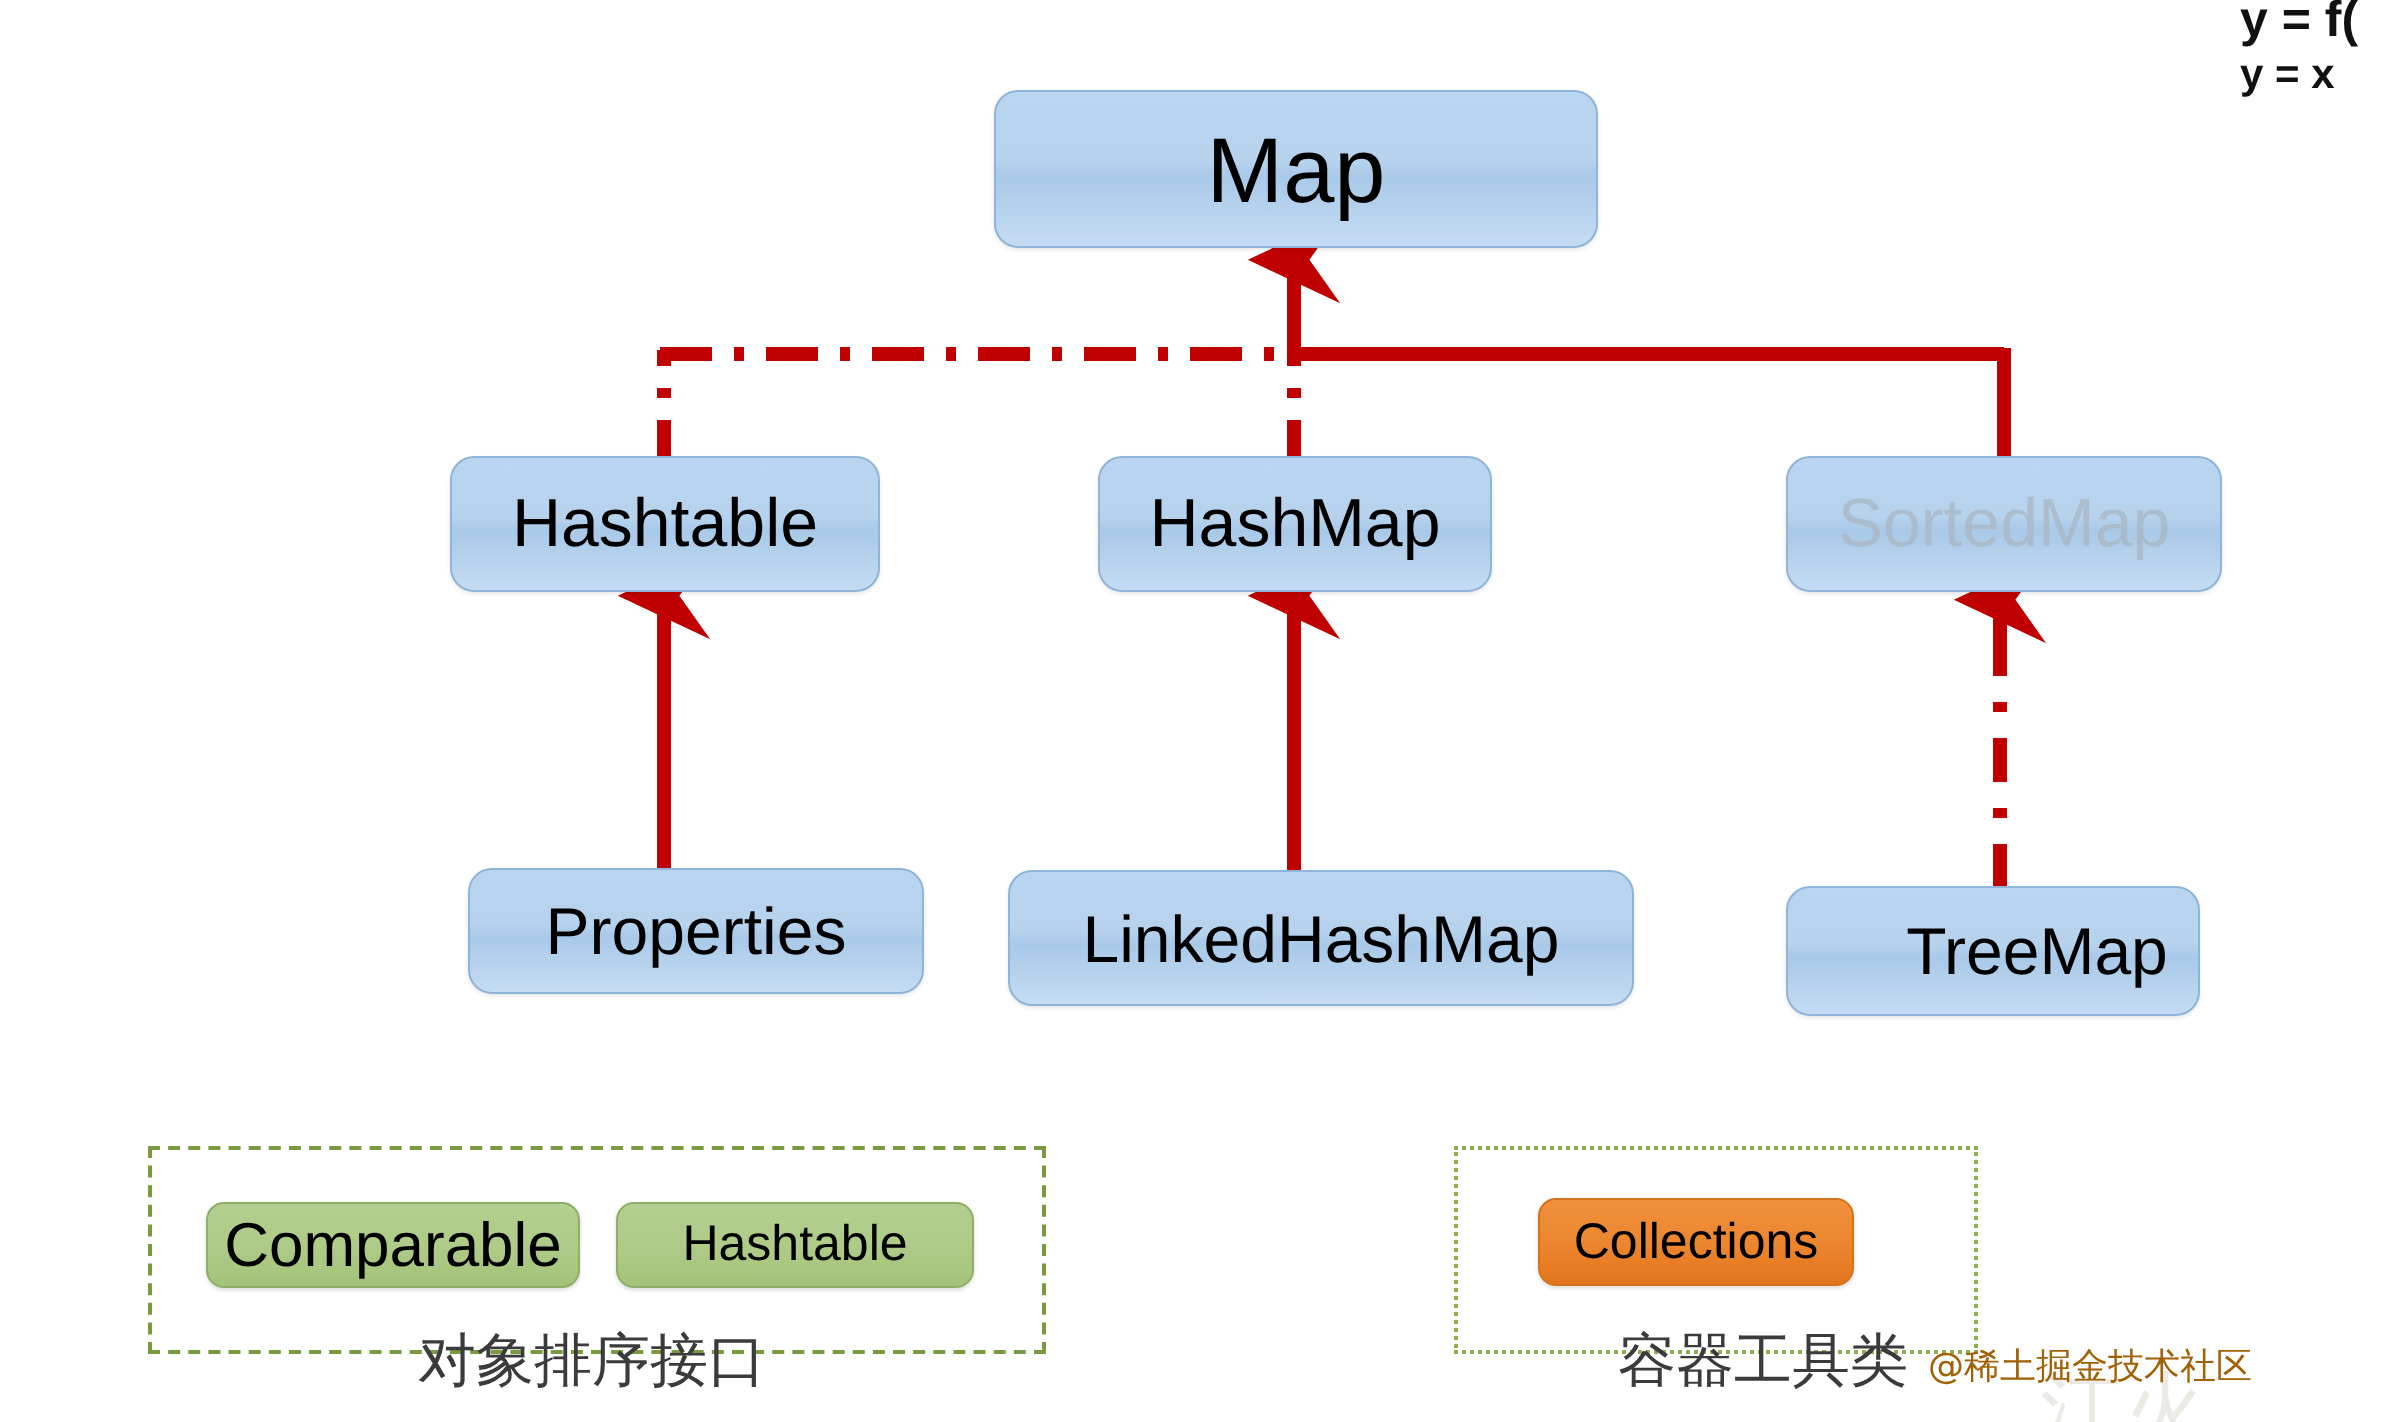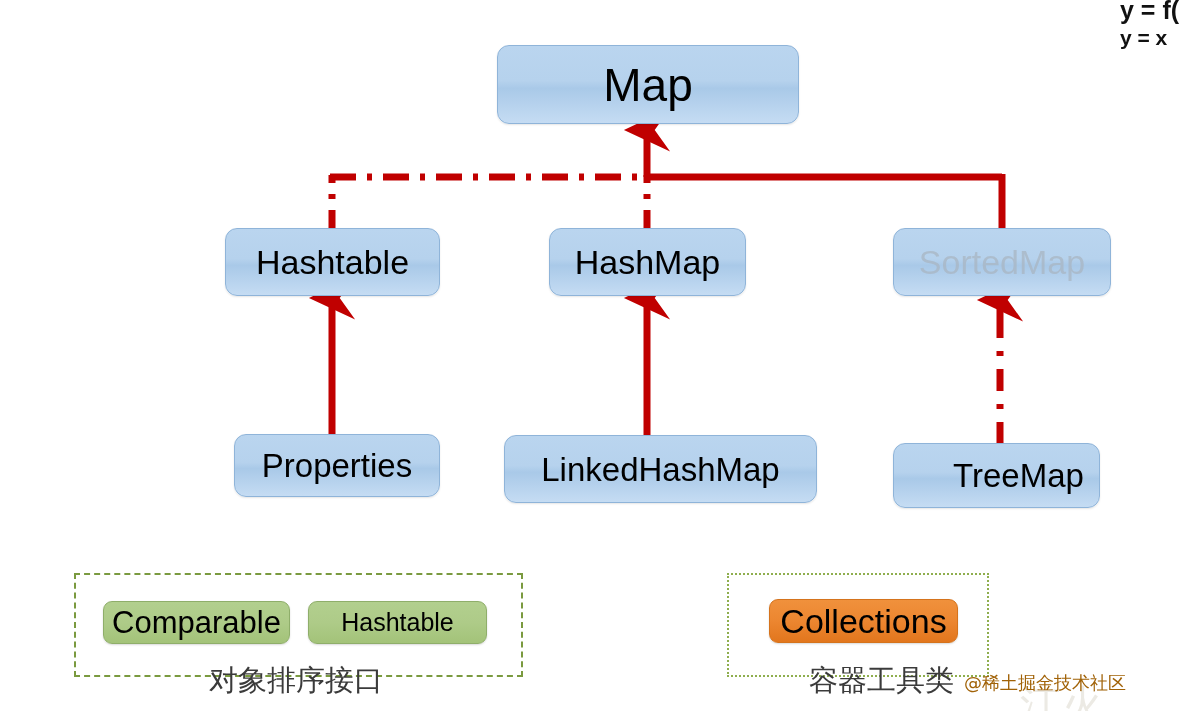--- a/index.html
+++ b/index.html
@@ -157,21 +157,21 @@
   </div>
 
   <div class="node" style="left:549px; top:228px; width:197px; height:68px;">
     <span class="node-label" style="font-size:34px;">HashMap</span>
   </div>
 
   <div class="node faded" style="left:893px; top:228px; width:218px; height:68px;">
     <span class="node-label" style="font-size:34px;">SortedMap</span>
   </div>
 
-  <div class="node" style="left:234px; top:434px; width:206px; height:63px;text-align:center;">
+  <div class="node" style="left:234px; top:434px; width:228px; height:63px;text-align:center;">
     <span class="node-label" style="font-size:33px;">Properties</span>
   </div>
 
   <div class="node" style="left:504px; top:435px; width:313px; height:68px;">
     <span class="node-label" style="font-size:33px;">LinkedHashMap</span>
   </div>
 
   <div class="node" style="left:893px; top:443px; width:207px; height:65px;">
     <span class="node-label" style="font-size:33px;margin-left:44px;">TreeMap</span>
   </div>
@@ -183,21 +183,21 @@
   </div>
 
   <div class="chip green" style="left:308px; top:601px; width:179px; height:43px; font-size:25px;">
     <span>Hashtable</span>
   </div>
 
   <div class="legend-caption" style="left:209px; top:661px; font-size:29px;">对象排序接口</div>
 
   <div class="legend-group dotted" style="left:727px; top:573px; width:262px; height:104px;"></div>
 
-  <div class="chip orange" style="left:769px; top:599px; width:189px; height:44px; font-size:34px;">
+  <div class="chip orange" style="left:769px; top:599px; width:158px; height:44px; font-size:25px;">
     <span>Collections</span>
   </div>
 
   <div class="legend-caption" style="left:809px; top:661px; font-size:29px;">容器工具类</div>
 
   <div class="corner-formula" style="left:1120px; top:-4px; font-size:25px;">y = f(</div>
   <div class="corner-formula" style="left:1120px; top:26px; font-size:21px;">y =  x</div>
 
   <div class="watermark" style="left:964px; top:671px; font-size:18px;">@稀土掘金技术社区</div>
   <div class="watermark-ghost" style="left:1020px; top:678px; font-size:42px;">江火</div>

